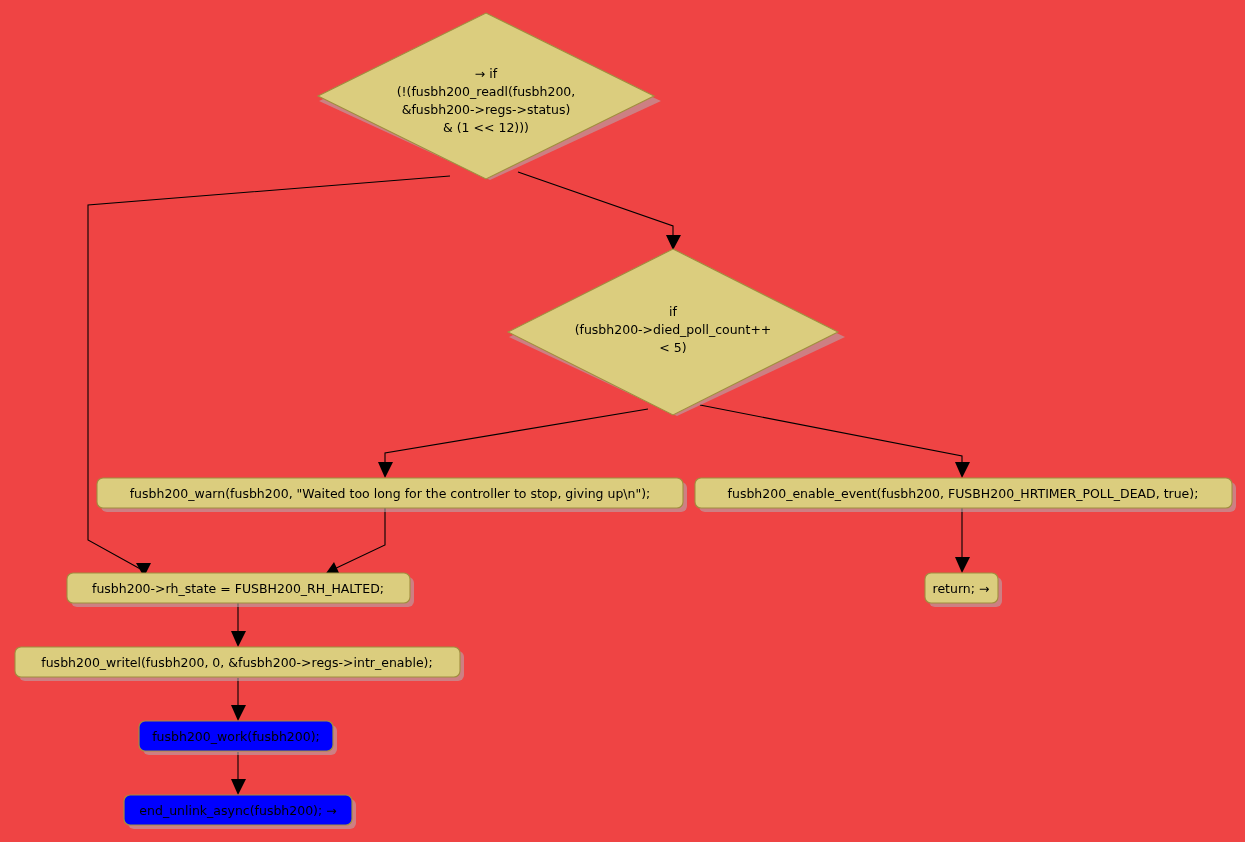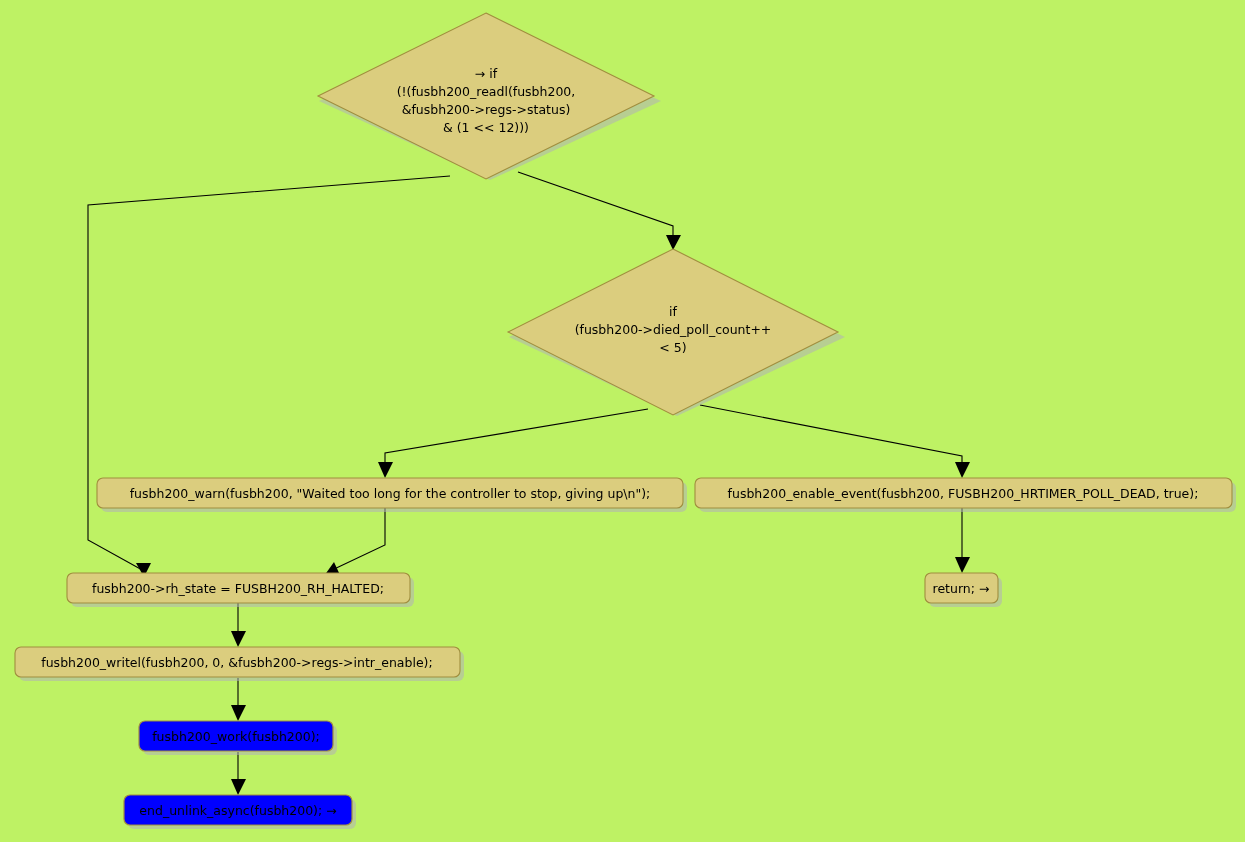--- a/index.html
+++ b/index.html
@@ -10,21 +10,21 @@
   body {
     width: 1245px;
     height: 842px;
     font-family: "DejaVu Sans", sans-serif;
     overflow: hidden;
   }
   #flowchart-root {
     position: relative;
     width: 1245px;
     height: 842px;
-    background: #bef264;
+    background: #ef4444;
   }
   svg#flow-svg {
     position: absolute;
     left: 0;
     top: 0;
     width: 1245px;
     height: 842px;
     display: block;
   }
   .node-text {

